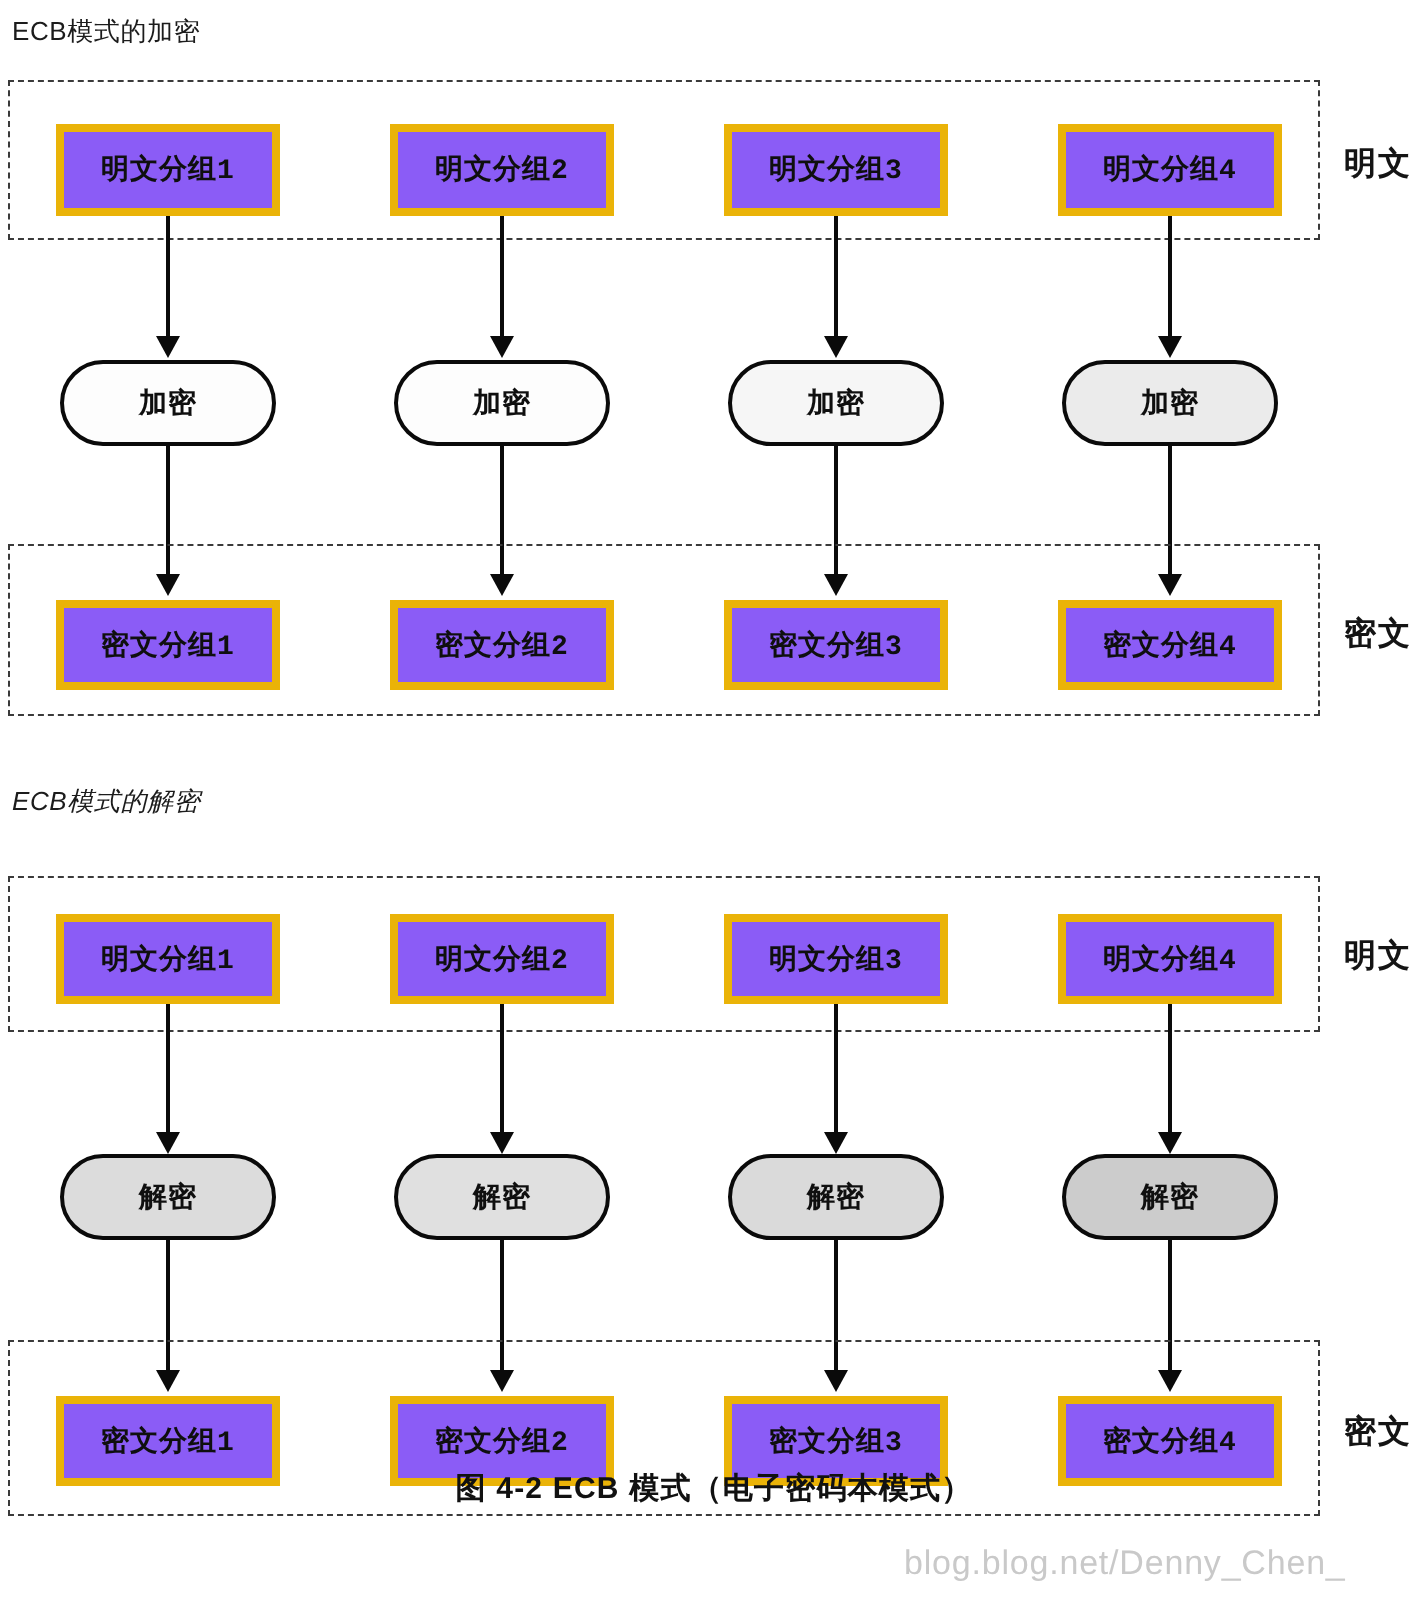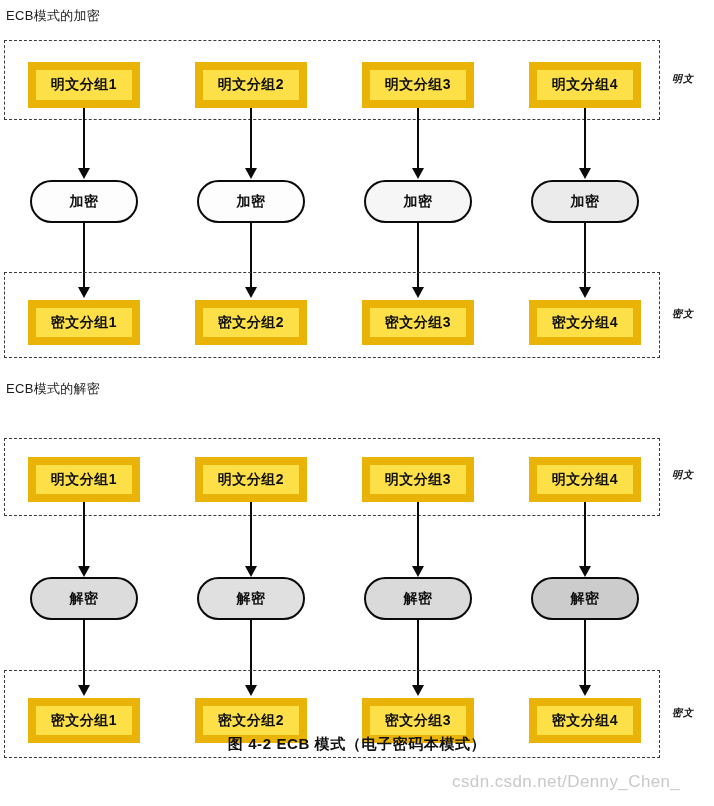--- a/index.html
+++ b/index.html
@@ -32,41 +32,41 @@
   .dashed-group {
     position: absolute;
     border: 1px dashed #3a3a3a;
     box-sizing: border-box;
     background: transparent;
   }
 
   
   .side-label {
     position: absolute;
-    font-size: 10px;
+    font-size: 16px;
     font-weight: 700;
     color: #141414;
     white-space: nowrap;
     letter-spacing: 1px;
-    font-style: italic;
   }
 
   
   .block {
     position: absolute;
     box-sizing: border-box;
-    border: 8px solid #eab308;
-    background: #fde047;
+    border: 4px solid #eab308;
+    background: #8b5cf6;
     display: flex;
     align-items: center;
     justify-content: center;
     font-size: 14px;
     font-weight: 700;
     color: #0f0f0f;
     letter-spacing: 0.5px;
+    font-family: Liberation Mono, monospace;
   }
 
   
   .oval {
     position: absolute;
     box-sizing: border-box;
     border: 2.5px solid #0a0a0a;
     border-radius: 999px;
     display: flex;
     align-items: center;
@@ -160,21 +160,21 @@
   <div class="arrow-head" style="left:579px; top:287px;"></div>
 
   <div class="dashed-group" style="left:4px; top:272px; width:656px; height:86px;"></div>
   <div class="side-label" style="left:672px; top:307px;">密文</div>
 
   <div class="block" style="left:28px;  top:300px; width:112px; height:45px;">密文分组1</div>
   <div class="block" style="left:195px; top:300px; width:112px; height:45px;">密文分组2</div>
   <div class="block" style="left:362px; top:300px; width:112px; height:45px;">密文分组3</div>
   <div class="block" style="left:529px; top:300px; width:112px; height:45px;">密文分组4</div>
 
-  <div class="section-title" style="left:6px; top:380px;">ECB模式的解密</div>
+  <div class="section-title" style="left:6px; top:392px;font-style:italic;">ECB模式的解密</div>
 
   <div class="dashed-group" style="left:4px; top:438px; width:656px; height:78px;"></div>
   <div class="side-label" style="left:672px; top:468px;">明文</div>
 
   <div class="block" style="left:28px;  top:457px; width:112px; height:45px;">明文分组1</div>
   <div class="block" style="left:195px; top:457px; width:112px; height:45px;">明文分组2</div>
   <div class="block" style="left:362px; top:457px; width:112px; height:45px;">明文分组3</div>
   <div class="block" style="left:529px; top:457px; width:112px; height:45px;">明文分组4</div>
 
   <div class="arrow-line" style="left:83px;  top:502px; height:66px;"></div>
@@ -202,17 +202,17 @@
 
   <div class="dashed-group" style="left:4px; top:670px; width:656px; height:88px;"></div>
   <div class="side-label" style="left:672px; top:706px;">密文</div>
 
   <div class="block" style="left:28px;  top:698px; width:112px; height:45px;">密文分组1</div>
   <div class="block" style="left:195px; top:698px; width:112px; height:45px;">密文分组2</div>
   <div class="block" style="left:362px; top:698px; width:112px; height:45px;">密文分组3</div>
   <div class="block" style="left:529px; top:698px; width:112px; height:45px;">密文分组4</div>
 
 
-  <div class="watermark-csdn" style="left:452px; top:772px;">csdn.csdn.net/Denny_Chen_</div>
+  <div class="watermark-csdn" style="left:452px; top:772px;">blog.blog.net/Denny_Chen_</div>
 
   <div class="caption" style="top:735px;">图 4-2   ECB 模式（电子密码本模式）</div>
 
 </div>
 
 </body></html>

